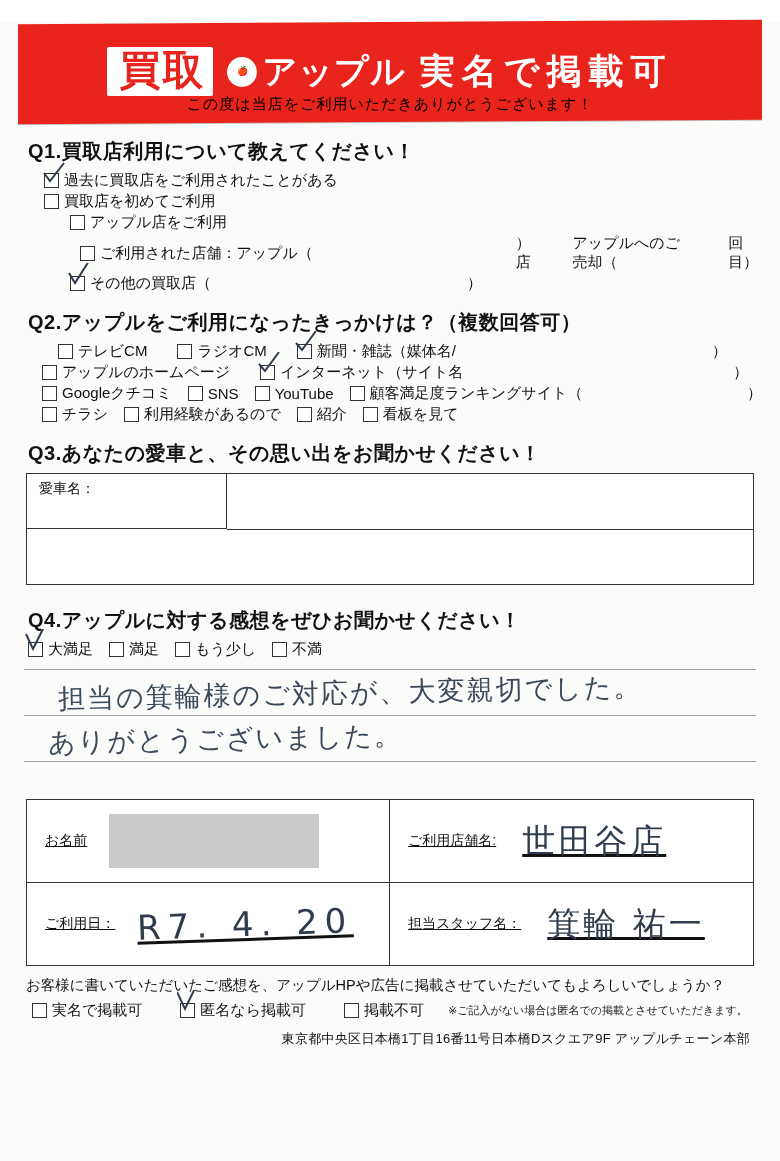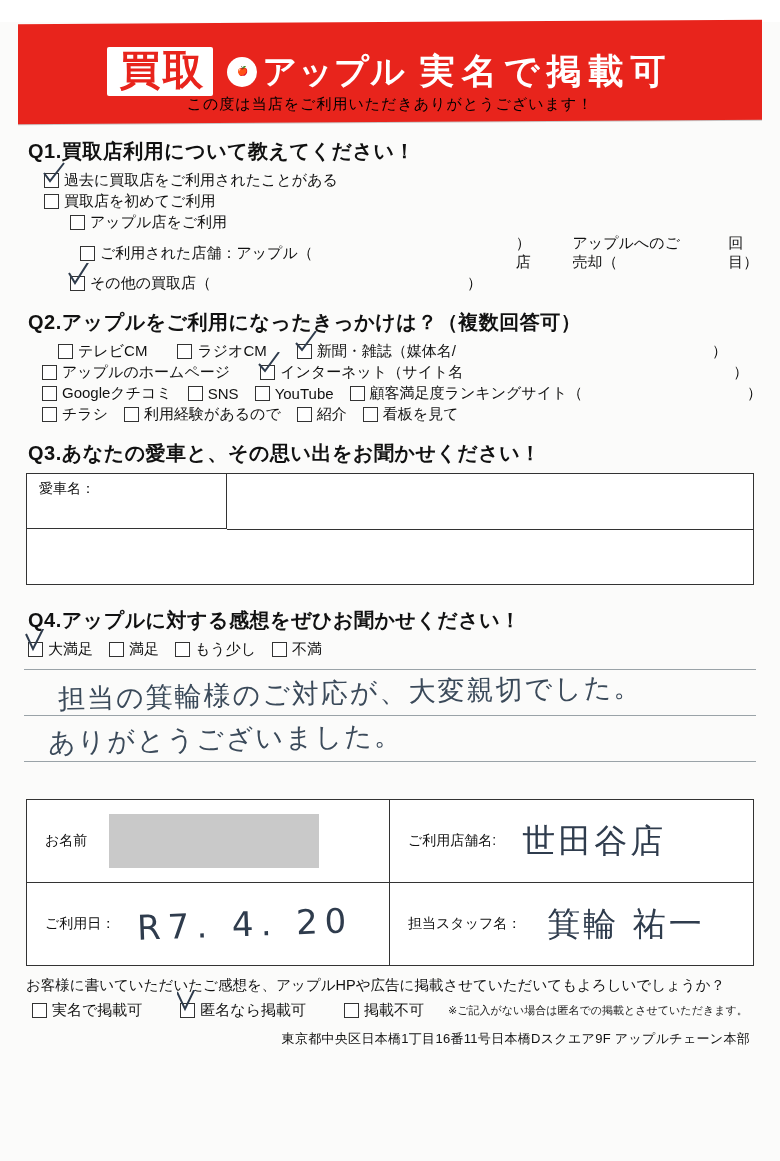--- a/index.html
+++ b/index.html
@@ -150,20 +150,21 @@
     font-size:27px;
     letter-spacing:2px;
     transform:rotate(-1.2deg);
     white-space:nowrap;
   }
   
   .grid{
     margin:6px 8px 0 8px;
     border:1.6px solid #333;
     background:#fff;
+    text-decoration:underline;
   }
   .grid-row{
     display:flex;
     height:82px;
   }
   .grid-row.first{border-bottom:1.6px solid #333;}
   .cell{
     position:relative;
     display:flex;align-items:center;
     box-sizing:border-box;

